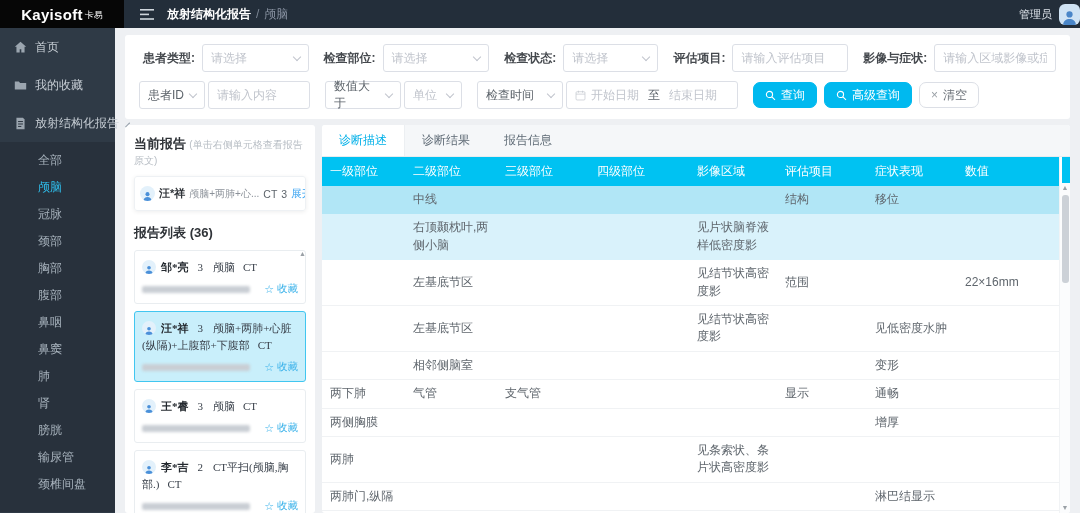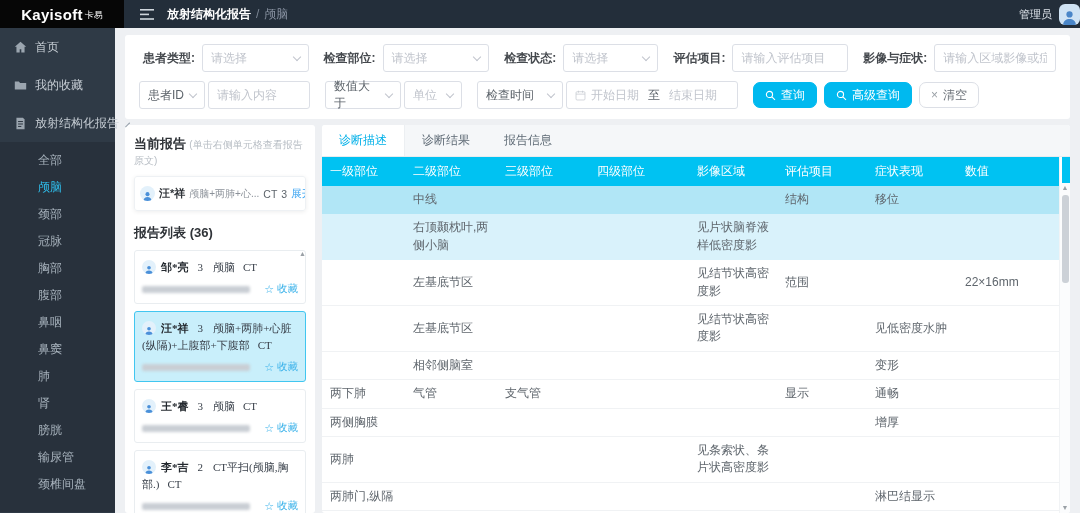--- a/index.html
+++ b/index.html
@@ -152,23 +152,23 @@
         </svg>
       <span class="lbl">放射结构化报告</span>
       <span class="caret-up"></span>
     </div>
     <div class="sub-menu">
 
         <div class="sub-item">全部</div>
 
         <div class="sub-item active">颅脑</div>
 
+        <div class="sub-item">冠脉</div>
+
         <div class="sub-item">颈部</div>
-
-        <div class="sub-item">冠脉</div>
 
         <div class="sub-item">胸部</div>
 
         <div class="sub-item">腹部</div>
 
         <div class="sub-item">鼻咽</div>
 
         <div class="sub-item">鼻窦</div>
 
         <div class="sub-item">肺</div>

